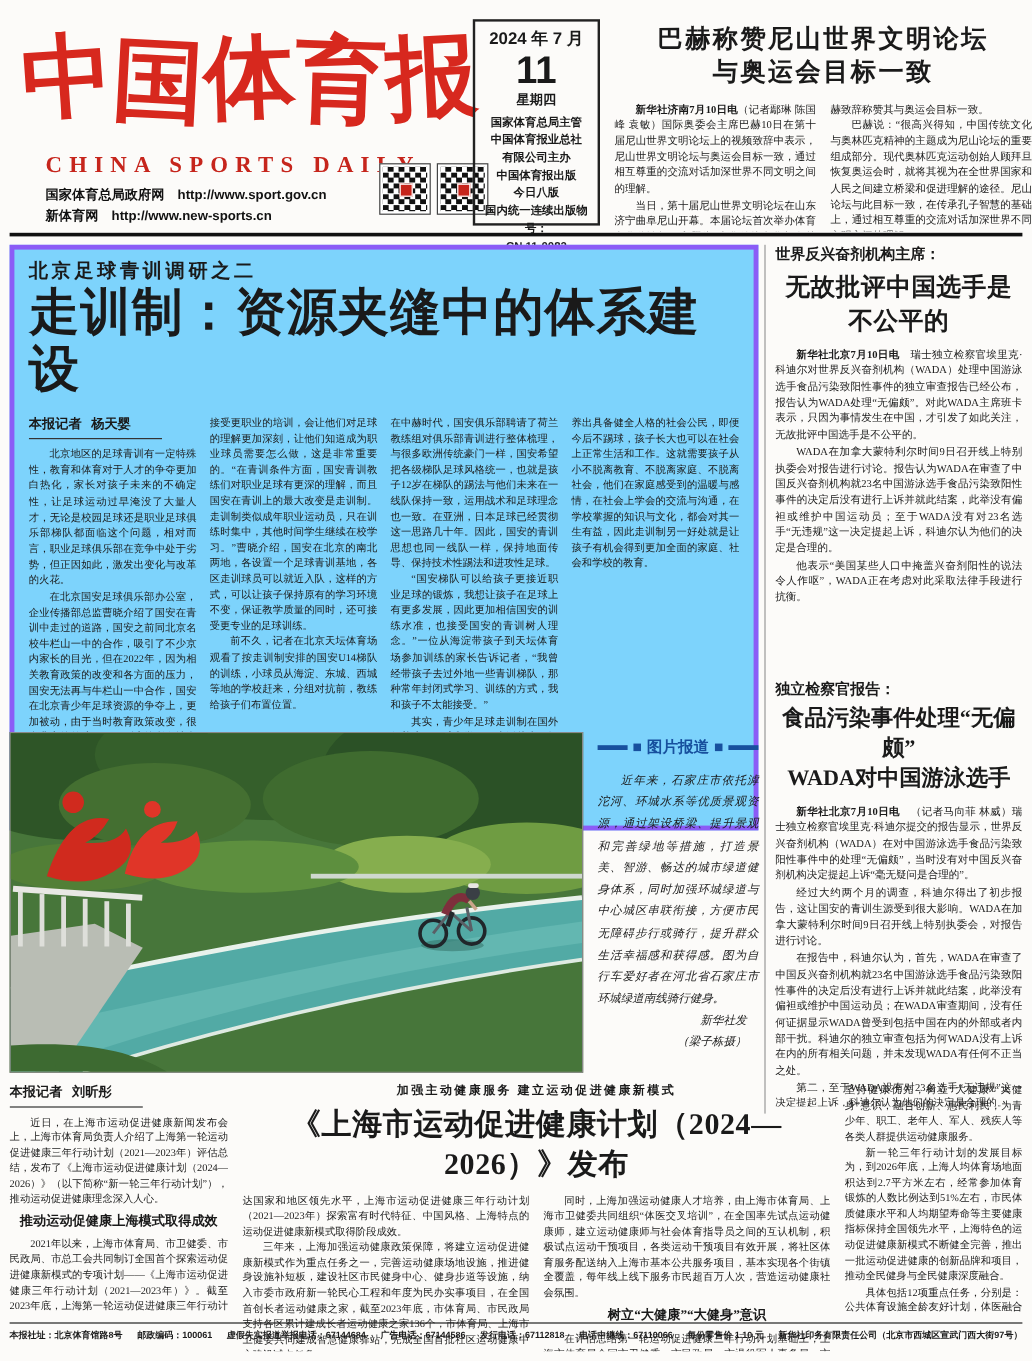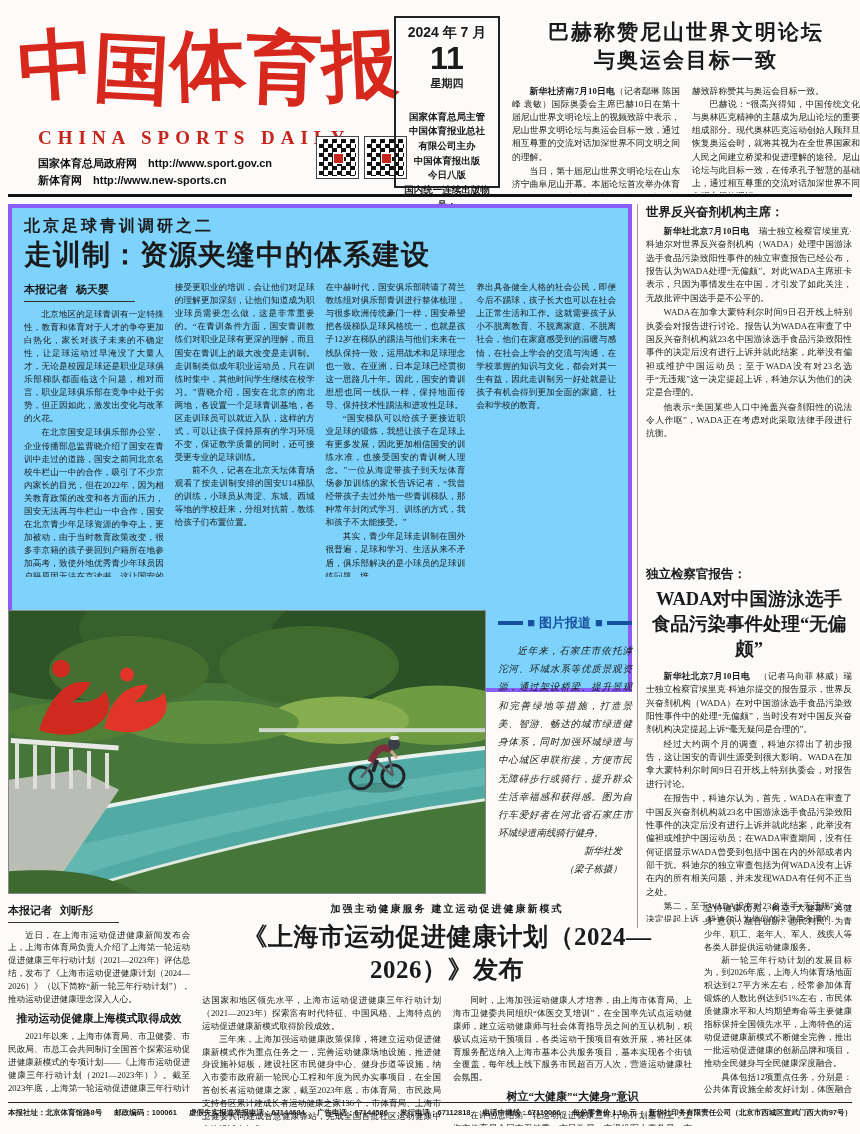--- a/index.html
+++ b/index.html
@@ -28,38 +28,38 @@
   .qr { width:43px; height:43px; border:1px solid #444; padding:2px; background:#fff; }
   .qr .px { width:100%; height:100%; position:relative;
         background:repeating-conic-gradient(#111 0% 25%, #fff 0% 50%) 0 0/9px 9px; }
   .qr .px::after { content:""; position:absolute; left:14px; top:14px; width:9px;
         height:9px; background:#c6251c; border:1px solid #fff; }
   .datebox { position:absolute; left:386px; top:8px; width:106px; height:172px;
              border:2px solid #222; text-align:center; padding-top:6px;
              font-family:"Liberation Sans",sans-serif; }
   .d-month { font-size:14px; font-weight:bold; }
   .d-day   { font-size:32px; font-weight:900; line-height:1.05; }
-  .d-week  { font-size:11px; font-weight:bold; margin-bottom:19px; }
+  .d-week  { font-size:11px; font-weight:bold; margin-bottom:5px; }
   .d-lines { font-size:9.5px; font-weight:bold; line-height:1.55; }
   .tr-article { position:absolute; left:504px; top:10px; width:348px; height:172px; }
   .tr-h { text-align:center; font-weight:900; font-size:21px; line-height:1.35;
           letter-spacing:2px; }
   .tr-body { display:flex; gap:12px; margin-top:10px; height:108px; }
   .tr-col { flex:1; font-size:8.8px; line-height:1.5; text-align:justify; }
   .lead-in { font-weight:bold; }
   p.ind { text-indent:2em; margin-bottom:1px; }
   .rule-thick { position:absolute; left:8px; top:194px; width:844px; height:3px;
                 background:#111; }
 
   
   .red-box { position:absolute; left:8px; top:204px; width:624px; height:488px;
              border:4px solid #8b5cf6; background:#7dd3fc; padding:6px 12px; }
   .rb-kicker { font-weight:900; font-size:16px; letter-spacing:3px; margin:2px 0 2px; }
-  .rb-head { font-weight:900; font-size:28px; letter-spacing:1px; line-height:1.15;
-             font-family:Liberation Serif, serif; }
+  .rb-head { font-weight:900; font-size:42px; letter-spacing:1px; line-height:1.15;
+             font-family:Liberation Mono, monospace; }
   .rb-cols { display:flex; gap:11px; margin-top:10px; height:296px; }
   .rb-col { flex:1; font-size:8.6px; line-height:1.52; text-align:justify; }
   .byline { display:inline-block; font-size:11px; font-weight:bold;
             border-bottom:1px solid #333; padding:0 26px 3px 0; margin-bottom:6px; }
   .byline b { margin-left:8px; }
 
   
   .vrule { position:absolute; left:637px; top:204px; width:1px; height:724px;
            background:#999; }
   .rail { position:absolute; left:646px; top:204px; width:206px; height:724px; }
@@ -194,32 +194,33 @@
     <div class="rb-col">
       <p>养出具备健全人格的社会公民，即便今后不踢球，孩子长大也可以在社会上正常生活和工作。这就需要孩子从小不脱离教育、不脱离家庭、不脱离社会，他们在家庭感受到的温暖与感情，在社会上学会的交流与沟通，在学校掌握的知识与文化，都会对其一生有益，因此走训制另一好处就是让孩子有机会得到更加全面的家庭、社会和学校的教育。</p>
     </div>
   </div>
 </div>
 
 <div class="vrule"></div>
 <div class="rail">
   <div class="rail-a">
     <div class="rail-kicker">世界反兴奋剂机构主席：</div>
+    <div class="rail-h1">无故批评中国选手是不公平的</div>
     <div class="rail-body">
       <p class="ind"><span class="lead-in">新华社北京7月10日电</span>　<span>瑞士独立检察官埃里克·科迪尔对世界反兴奋剂机构（WADA）处理中国游泳选手食品污染致阳性事件的独立审查报告已经公布，报告认为WADA处理“无偏颇”。对此WADA主席班卡表示，只因为事情发生在中国，才引发了如此关注，无故批评中国选手是不公平的。</span></p>
       <p class="ind">WADA在加拿大蒙特利尔时间9日召开线上特别执委会对报告进行讨论。报告认为WADA在审查了中国反兴奋剂机构就23名中国游泳选手食品污染致阳性事件的决定后没有进行上诉并就此结案，此举没有偏袒或维护中国运动员；至于WADA没有对23名选手“无违规”这一决定提起上诉，科迪尔认为他们的决定是合理的。</p>
       <p class="ind">他表示“美国某些人口中掩盖兴奋剂阳性的说法令人作呕”，WADA正在考虑对此采取法律手段进行抗衡。</p>
 
     </div>
   </div>
   <div class="rail-b">
     <div class="rail-kicker">独立检察官报告：</div>
     <div class="rail-h2">
+      <div>食品污染事件处理“无偏颇”</div>
       <div>WADA对中国游泳选手</div>
-      <div>食品污染事件处理“无偏颇”</div>
     </div>
     <div class="rail-body">
       <p class="ind"><span class="lead-in">新华社北京7月10日电</span>　<span>（记者马向菲 林威）瑞士独立检察官埃里克·科迪尔提交的报告显示，世界反兴奋剂机构（WADA）在对中国游泳选手食品污染致阳性事件中的处理“无偏颇”，当时没有对中国反兴奋剂机构决定提起上诉“毫无疑问是合理的”。</span></p>
       <p class="ind">经过大约两个月的调查，科迪尔得出了初步报告，这让国安的青训生源受到很大影响。WADA在加拿大蒙特利尔时间9日召开线上特别执委会，对报告进行讨论。</p>
       <p class="ind">在报告中，科迪尔认为，首先，WADA在审查了中国反兴奋剂机构就23名中国游泳选手食品污染致阳性事件的决定后没有进行上诉并就此结案，此举没有偏袒或维护中国运动员；在WADA审查期间，没有任何证据显示WADA曾受到包括中国在内的外部或者内部干扰。科迪尔的独立审查包括为何WADA没有上诉在内的所有相关问题，并未发现WADA有任何不正当之处。</p>
       <p class="ind">第二，至于WADA没有对23名选手“无违规”这一决定提起上诉，科迪尔认为他们的决定是合理的。</p>
 
     </div>
   </div>
 </div>

